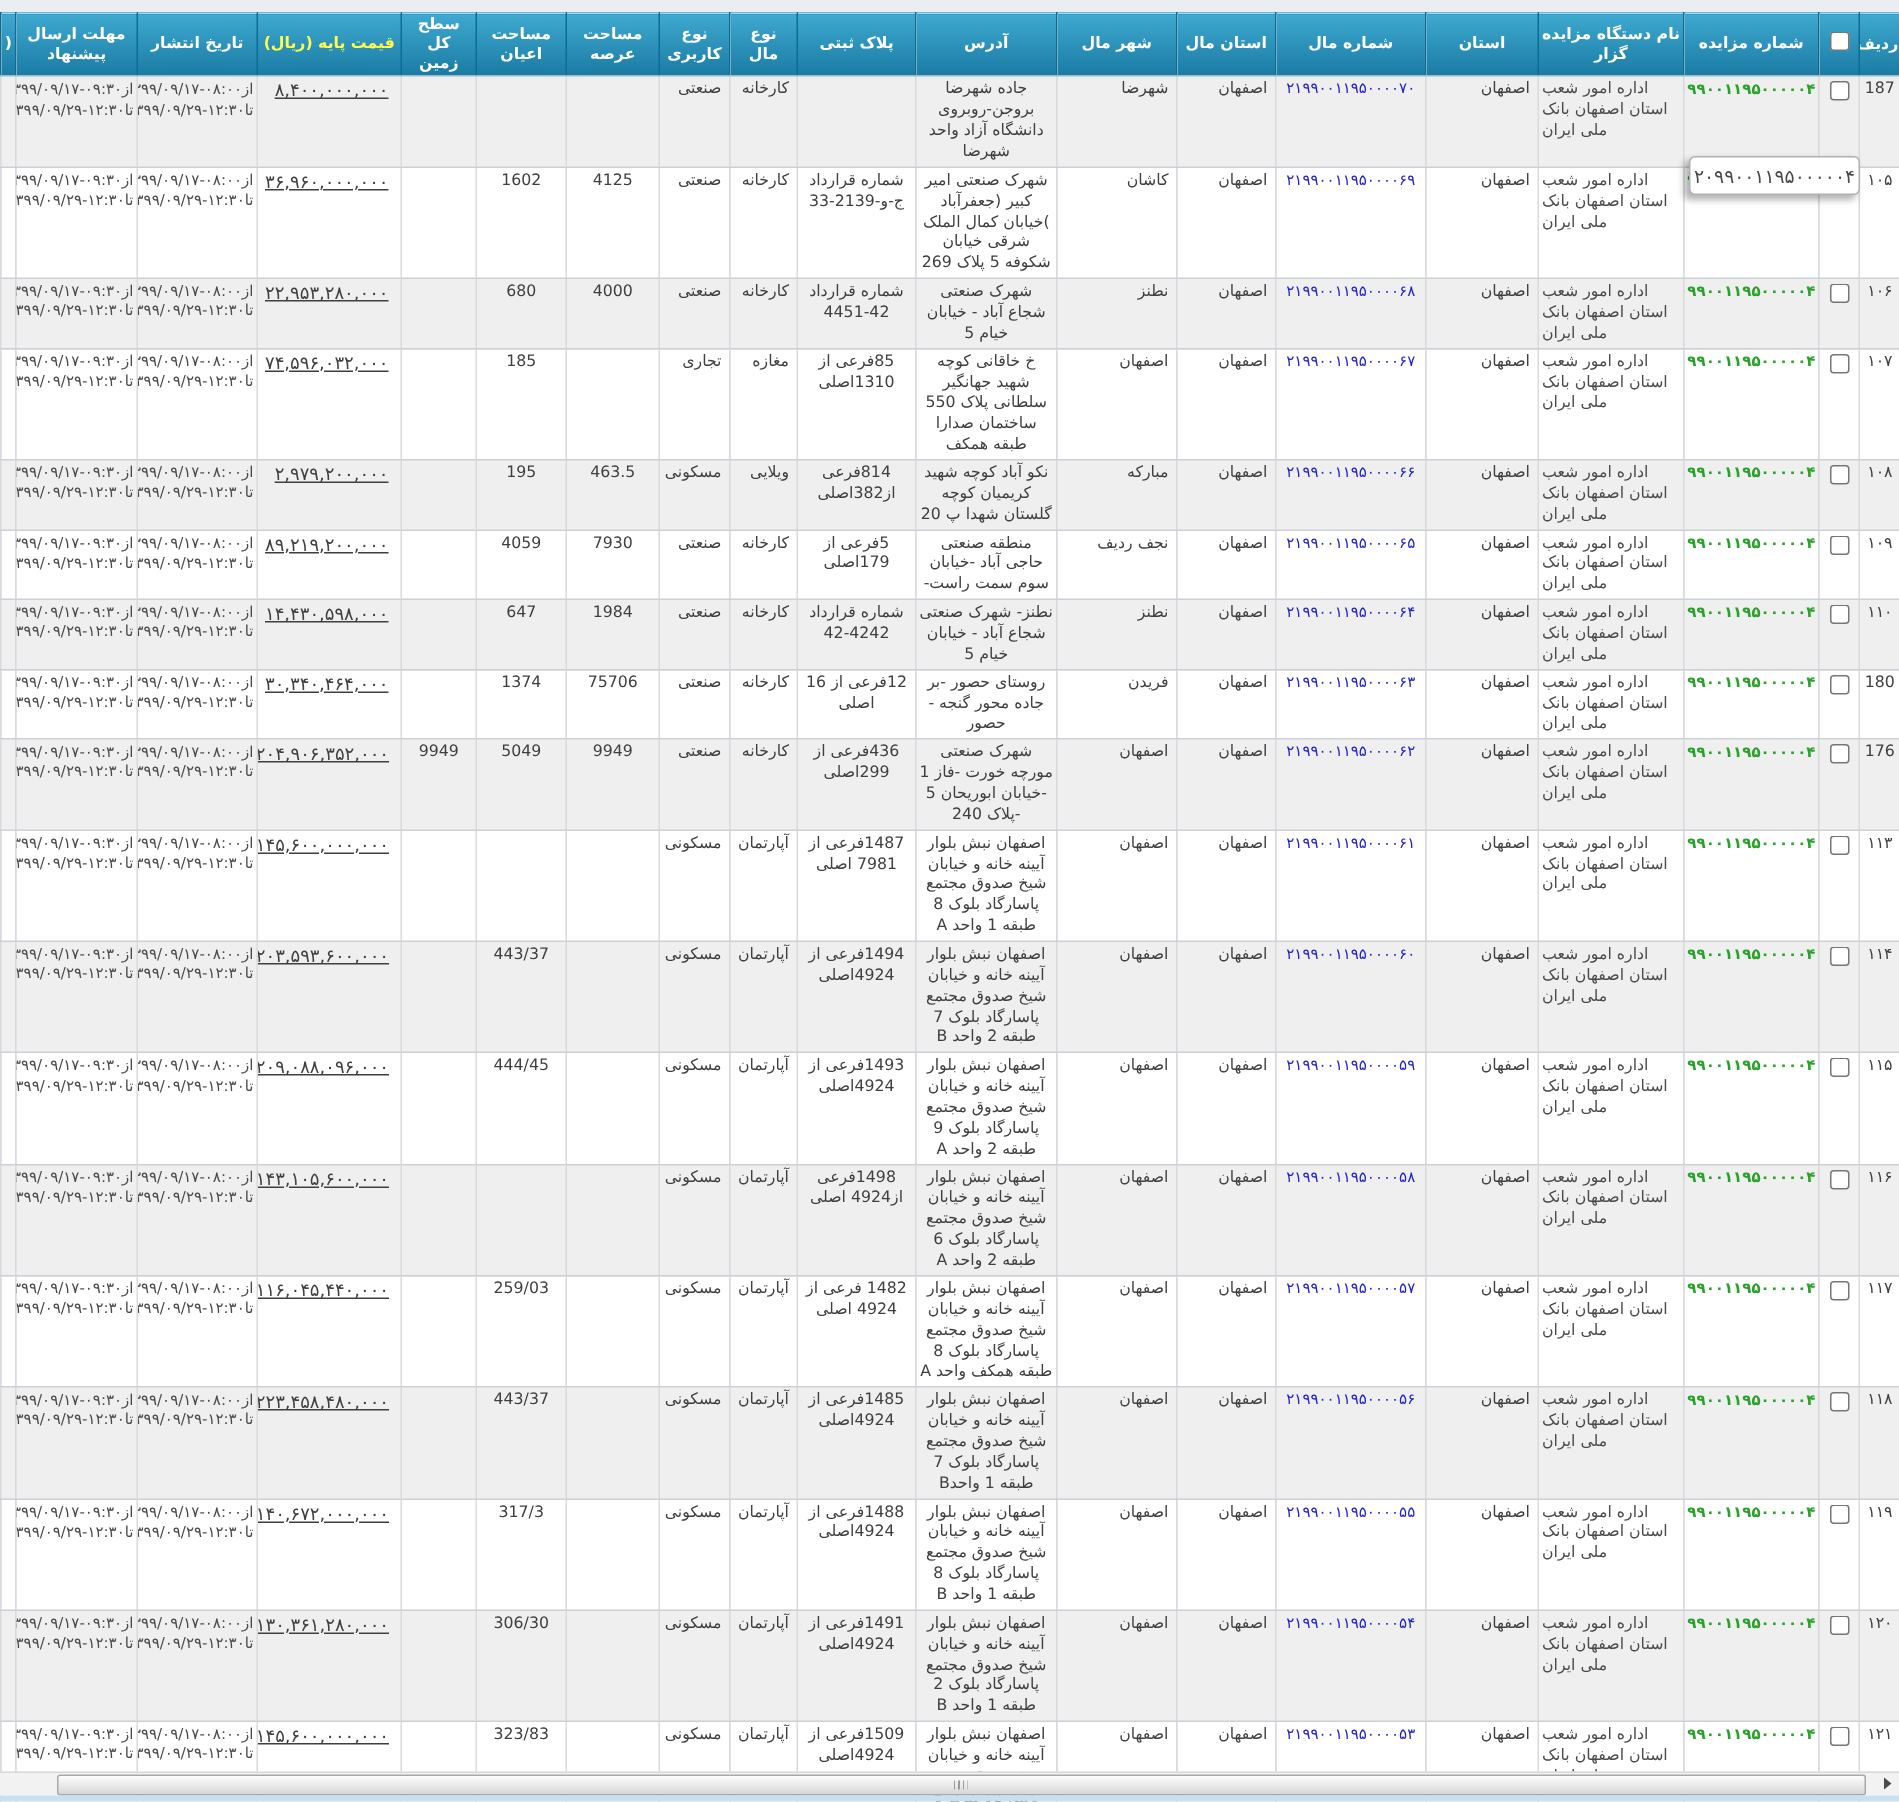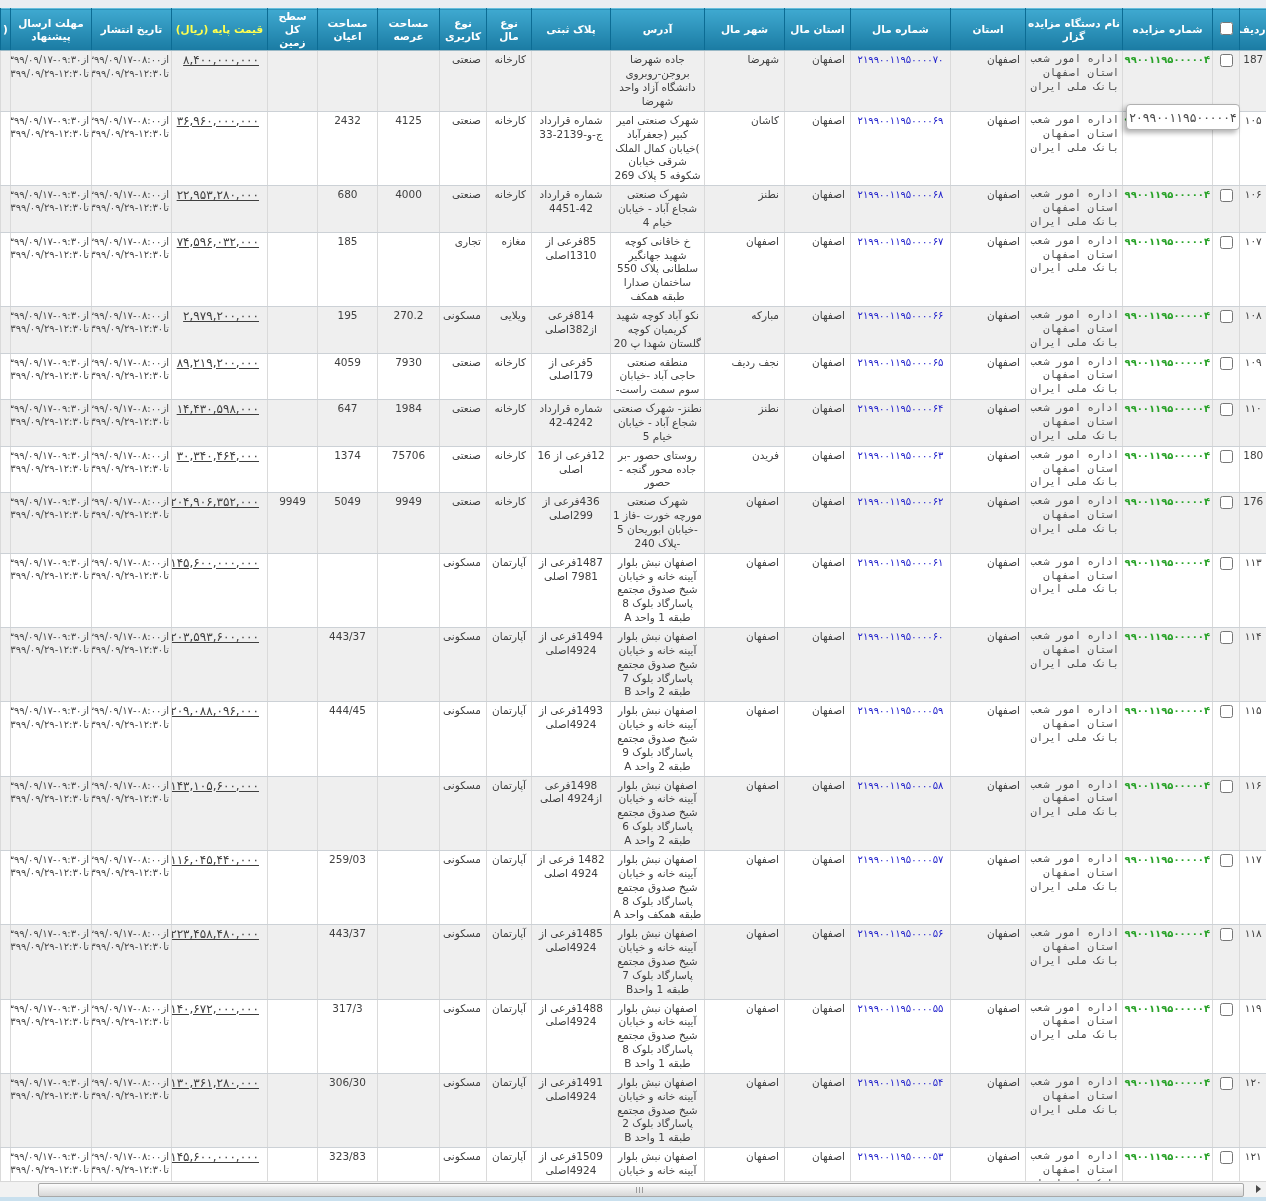--- a/index.html
+++ b/index.html
@@ -20,21 +20,21 @@
   }
   thead th.price-h{color:#ffff4f;}
   tbody td{
     font-size:10.5px;color:#3f3f3f;
     border-left:1px solid #dadada;border-bottom:1px solid #ccd1d6;
     vertical-align:top;padding:2px;text-align:center;line-height:1.32;
     overflow:hidden;word-wrap:break-word;
   }
   tr.shade td{background:#efefef;}
   tr.plain td{background:#ffffff;}
-  td.org{text-align:right;padding-right:3px;color:#4a4a4a;font-family:Liberation Mono, monospace;}
+  td.org{text-align:left;padding-right:3px;color:#4a4a4a;}
   td.prov,td.malprov,td.malcity,td.type,td.usage{text-align:right;padding-right:5px;}
   td.auction span{color:#28a228;font-weight:bold;font-size:10px;white-space:nowrap;display:inline-block;}
   td.malno span{color:#2222cc;font-size:10px;white-space:nowrap;display:inline-block;cursor:pointer;}
   td.price{text-align:right;padding-right:8px;}
   td.price span{white-space:nowrap;font-size:12px;text-decoration:underline;}
   td.pub,td.dl{color:#4a4a4a;}
   .dline{white-space:nowrap;font-size:10px;}
   .dline .dval{direction:ltr;unicode-bidi:embed;display:inline-block;}
   td.chk{text-align:center;padding-top:3px;}
   input[type=checkbox]{width:13px;height:13px;margin:0;}
@@ -155,21 +155,21 @@
           <td class="org">اداره امور شعب استان اصفهان بانک ملی ایران</td>
           <td class="prov">اصفهان</td>
           <td class="malno"><span dir="ltr">۲۱۹۹۰۰۱۱۹۵۰۰۰۰۶۹</span></td>
           <td class="malprov">اصفهان</td>
           <td class="malcity">کاشان</td>
           <td class="addr">شهرک صنعتی امیر کبیر (جعفرآباد )خیابان کمال الملک شرقی خیابان شکوفه 5 پلاک 269</td>
           <td class="plate">شماره قرارداد ج-و-2139-33</td>
           <td class="type">کارخانه</td>
           <td class="usage">صنعتی</td>
           <td class="arseh">4125</td>
-          <td class="ayan">2432</td>
+          <td class="ayan">1602</td>
           <td class="total"></td>
           <td class="price"><span dir="ltr">۳۶,۹۶۰,۰۰۰,۰۰۰</span></td>
           <td class="pub">
             <div class="dline"><span class="dlbl">از</span><span class="dval">۱۳۹۹/۰۹/۱۷-۰۸:۰۰</span></div>
             <div class="dline"><span class="dlbl">تا</span><span class="dval">۱۳۹۹/۰۹/۲۹-۱۲:۳۰</span></div>
           </td>
           <td class="dl">
             <div class="dline"><span class="dlbl">از</span><span class="dval">۱۳۹۹/۰۹/۱۷-۰۹:۳۰</span></div>
             <div class="dline"><span class="dlbl">تا</span><span class="dval">۱۳۹۹/۰۹/۲۹-۱۲:۳۰</span></div>
           </td>
@@ -177,21 +177,21 @@
         </tr>
         <tr class="shade">
           <td class="rowno">۱۰۶</td>
           <td class="chk"><input type="checkbox" style=""></td>
           <td class="auction"><span dir="ltr">۲۰۹۹۰۰۱۱۹۵۰۰۰۰۰۴</span></td>
           <td class="org">اداره امور شعب استان اصفهان بانک ملی ایران</td>
           <td class="prov">اصفهان</td>
           <td class="malno"><span dir="ltr">۲۱۹۹۰۰۱۱۹۵۰۰۰۰۶۸</span></td>
           <td class="malprov">اصفهان</td>
           <td class="malcity">نطنز</td>
-          <td class="addr">شهرک صنعتی شجاع آباد - خیابان خیام 4</td>
+          <td class="addr">شهرک صنعتی شجاع آباد - خیابان خیام 5</td>
           <td class="plate">شماره قرارداد 42-4451</td>
           <td class="type">کارخانه</td>
           <td class="usage">صنعتی</td>
           <td class="arseh">4000</td>
           <td class="ayan">680</td>
           <td class="total"></td>
           <td class="price"><span dir="ltr">۲۲,۹۵۳,۲۸۰,۰۰۰</span></td>
           <td class="pub">
             <div class="dline"><span class="dlbl">از</span><span class="dval">۱۳۹۹/۰۹/۱۷-۰۸:۰۰</span></div>
             <div class="dline"><span class="dlbl">تا</span><span class="dval">۱۳۹۹/۰۹/۲۹-۱۲:۳۰</span></div>
@@ -235,21 +235,21 @@
           <td class="auction"><span dir="ltr">۲۰۹۹۰۰۱۱۹۵۰۰۰۰۰۴</span></td>
           <td class="org">اداره امور شعب استان اصفهان بانک ملی ایران</td>
           <td class="prov">اصفهان</td>
           <td class="malno"><span dir="ltr">۲۱۹۹۰۰۱۱۹۵۰۰۰۰۶۶</span></td>
           <td class="malprov">اصفهان</td>
           <td class="malcity">مبارکه</td>
           <td class="addr">نکو آباد کوچه شهید کریمیان کوچه گلستان شهدا پ 20</td>
           <td class="plate">814فرعی از382اصلی</td>
           <td class="type">ویلایی</td>
           <td class="usage">مسکونی</td>
-          <td class="arseh">270.2</td>
+          <td class="arseh">463.5</td>
           <td class="ayan">195</td>
           <td class="total"></td>
           <td class="price"><span dir="ltr">۲,۹۷۹,۲۰۰,۰۰۰</span></td>
           <td class="pub">
             <div class="dline"><span class="dlbl">از</span><span class="dval">۱۳۹۹/۰۹/۱۷-۰۸:۰۰</span></div>
             <div class="dline"><span class="dlbl">تا</span><span class="dval">۱۳۹۹/۰۹/۲۹-۱۲:۳۰</span></div>
           </td>
           <td class="dl">
             <div class="dline"><span class="dlbl">از</span><span class="dval">۱۳۹۹/۰۹/۱۷-۰۹:۳۰</span></div>
             <div class="dline"><span class="dlbl">تا</span><span class="dval">۱۳۹۹/۰۹/۲۹-۱۲:۳۰</span></div>

